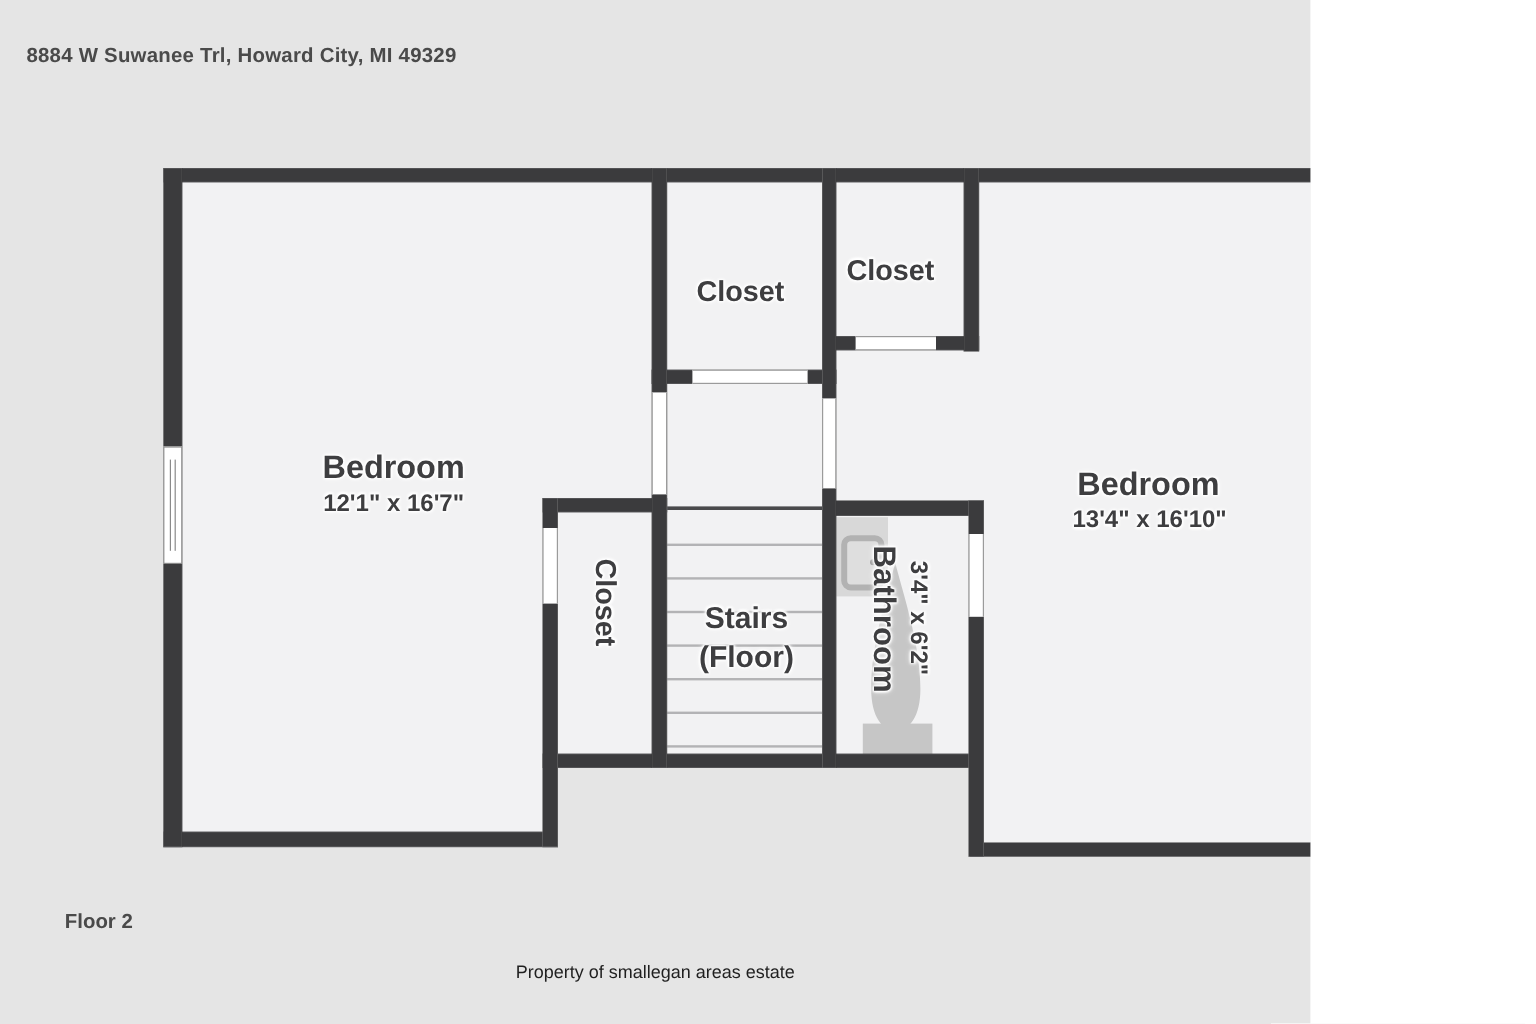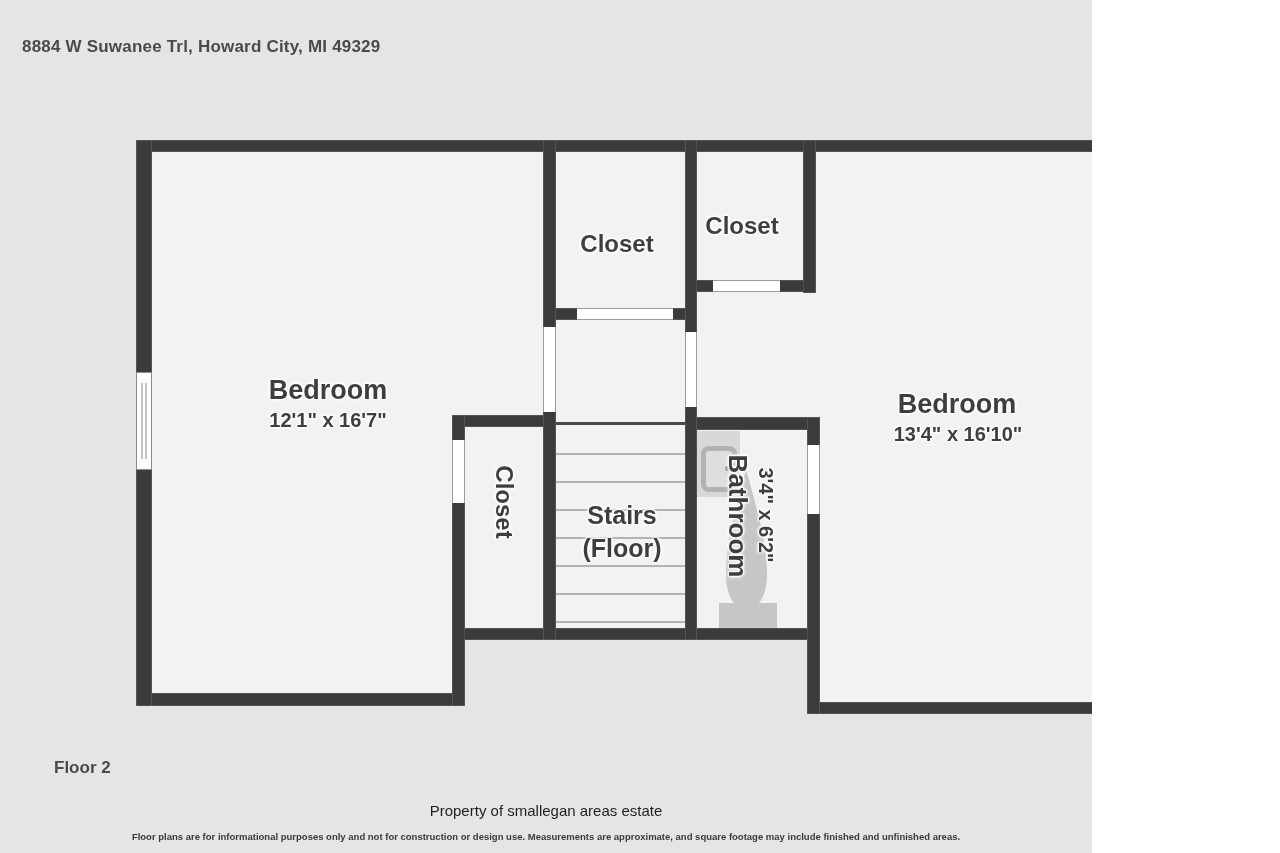--- a/index.html
+++ b/index.html
@@ -128,14 +128,13 @@
     <div class="lbl f25 stairs-lbl" style="left:622px;top:532px;">
       <div>Stairs</div>
       <div>(Floor)</div>
     </div>
     <div class="lbl rot f26" style="left:737px;top:516px;">Bathroom</div>
     <div class="lbl rot f20" style="left:765px;top:515px;">3'4" x 6'2"</div>
   </div>
 
   <div class="floor-label">Floor 2</div>
   <div class="property-line">Property of smallegan areas estate</div>
-  <div class="disclaimer">Floor plans are for informational purposes only and not for construction or design use. Measurements are approximate, and square footage may include finished and unfinished areas.</div>
 </div>
 
 </body></html>

